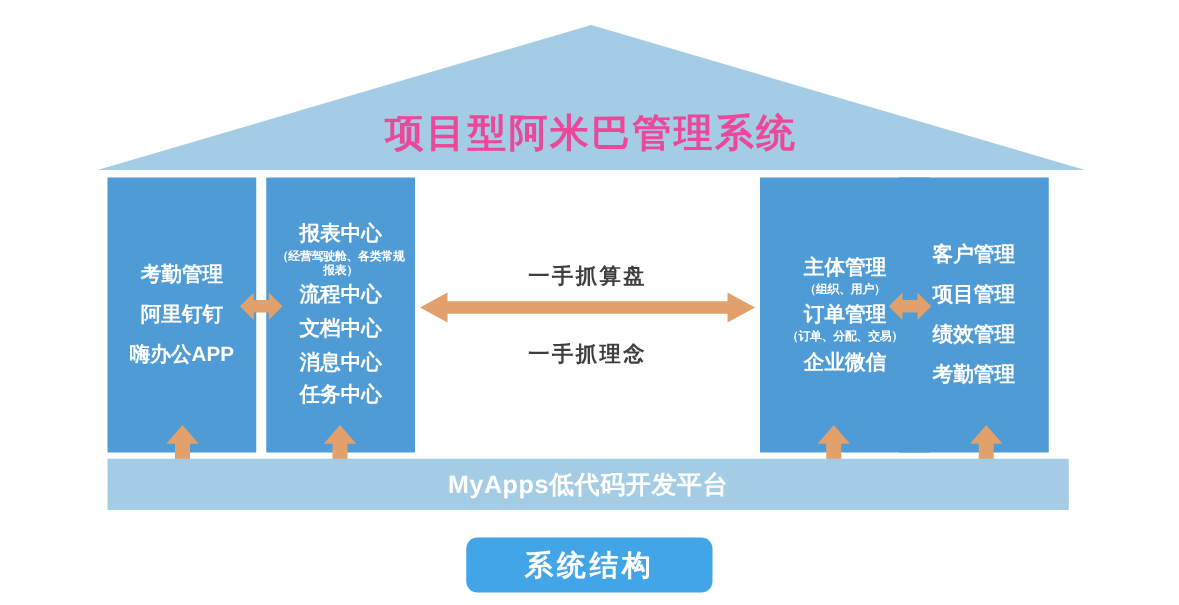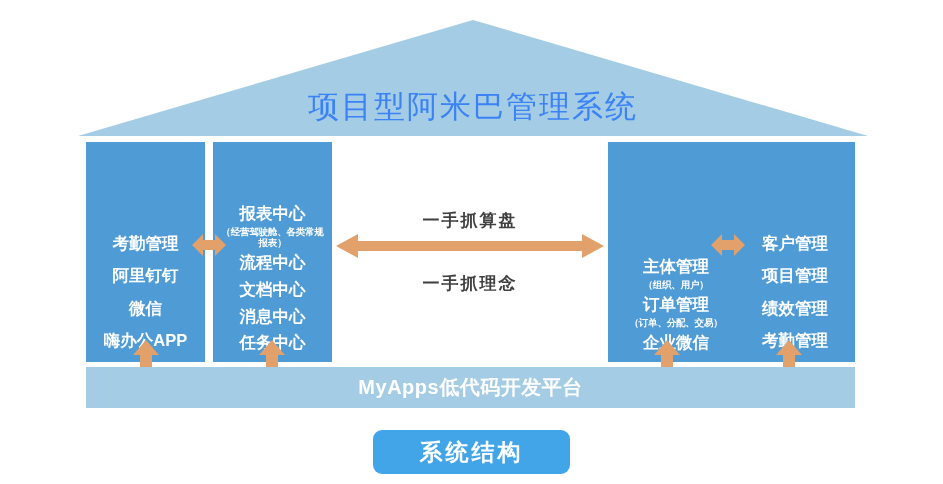--- a/index.html
+++ b/index.html
@@ -36,46 +36,46 @@
     inset: 0;
     background: #a4cce5;
     clip-path: polygon(50% 0%, 100% 100%, 0% 100%);
   }
   .roof-title {
     position: absolute;
     left: 0;
     right: 0;
     bottom: 12px;
     text-align: center;
-    color: #3b82f6;
+    color: #ec4899;
     font-size: 31px;
-    font-weight: normal;
+    font-weight: bold;
     letter-spacing: 2px;
     line-height: 1.1;
     white-space: nowrap;
   }
 
   
   .column {
     position: absolute;
     top: 142px;
     height: 220px;
     background: #4e9bd6;
     box-sizing: border-box;
     display: flex;
     flex-direction: column;
     align-items: center;
-    justify-content: flex-end;
+    justify-content: center;
     color: #ffffff;
     padding: 6px 4px;
   }
   .col-1 { left: 86px;  width: 119px; }
   .col-2 { left: 213px; width: 119px; }
   .col-3 { left: 608px; width: 136px; }
-  .col-4 { left: 735px; width: 120px; }
+  .col-4 { left: 719px; width: 120px; }
 
   .col-item {
     text-align: center;
     width: 100%;
   }
   .col-item .main {
     display: block;
     font-size: 16.5px;
     font-weight: bold;
     line-height: 1.62;
@@ -202,23 +202,20 @@
   </div>
 
   <div class="column col-1">
     <div class="col-item">
       <span class="main">考勤管理</span>
     </div>
     <div class="col-item">
       <span class="main">阿里钉钉</span>
     </div>
     <div class="col-item">
-      <span class="main">微信</span>
-    </div>
-    <div class="col-item">
       <span class="main">嗨办公APP</span>
     </div>
   </div>
 
   <div class="column col-2">
     <div class="col-item">
       <span class="main">报表中心</span>
       <span class="sub">（经营驾驶舱、各类常规报表）</span>
     </div>
     <div class="col-item">

